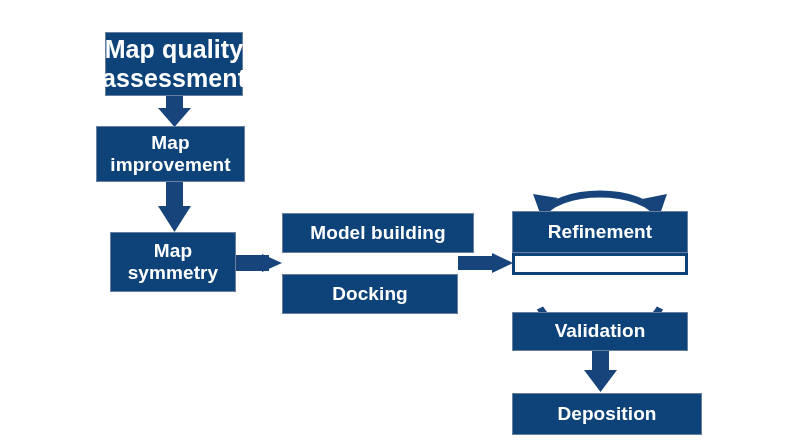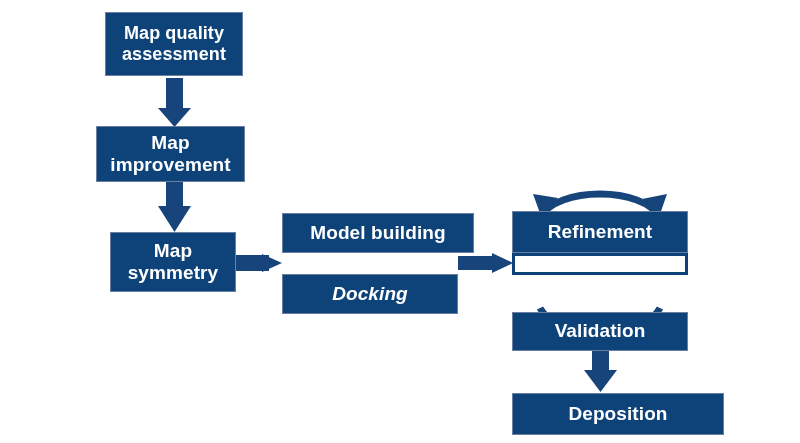--- a/index.html
+++ b/index.html
@@ -92,34 +92,34 @@
       <polygon class="arrow-shape" points="667,332 659,309 642,327"></polygon>
     </g>
 
     <g>
       <rect class="arrow-shape" x="592" y="328" width="17" height="46"></rect>
       <polygon class="arrow-shape" points="584,370 617,370 600.5,392"></polygon>
     </g>
 
   </svg>
 
-  <div class="node" style="left:105px; top:12px; width:138px; height:64px; font-size:18px;">Map quality
+  <div class="node" style="left:105px; top:32px; width:138px; height:64px; font-size:25px;">Map quality
 assessment</div>
 
   <div class="node" style="left:96px; top:126px; width:149px; height:56px; font-size:19px;">Map
 improvement</div>
 
   <div class="node" style="left:110px; top:232px; width:126px; height:60px; font-size:19px;">Map
 symmetry</div>
 
   <div class="node" style="left:282px; top:213px; width:192px; height:40px; font-size:19px;">Model building</div>
 
-  <div class="node" style="left:282px; top:274px; width:176px; height:40px; font-size:19px;font-style:italic;">Docking</div>
+  <div class="node" style="left:282px; top:274px; width:176px; height:40px; font-size:19px;">Docking</div>
 
   <div class="node" style="left:512px; top:211px; width:176px; height:42px; font-size:19px;">Refinement</div>
 
   <div class="node hollow" style="left:512px; top:253px; width:176px; height:22px;"></div>
 
   <div class="node" style="left:512px; top:275px; width:176px; height:39px; font-size:19px;margin-top:37px;">Validation</div>
 
-  <div class="node" style="left:512px; top:393px; width:212px; height:42px; font-size:19px;">Deposition</div>
+  <div class="node" style="left:512px; top:393px; width:190px; height:42px; font-size:19px;">Deposition</div>
 
 </div>
 
 </body></html>

